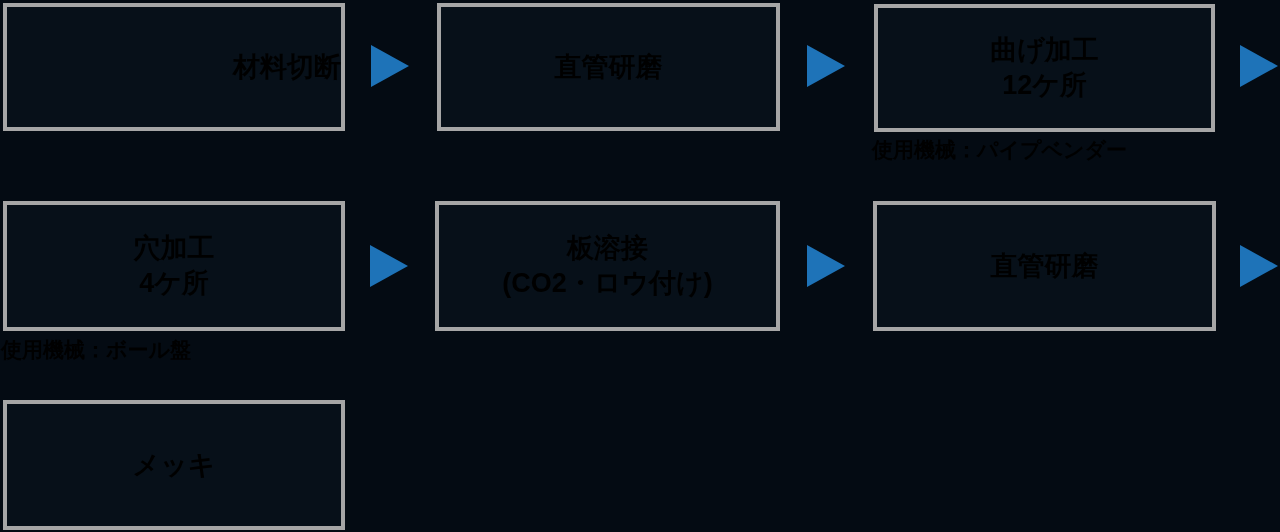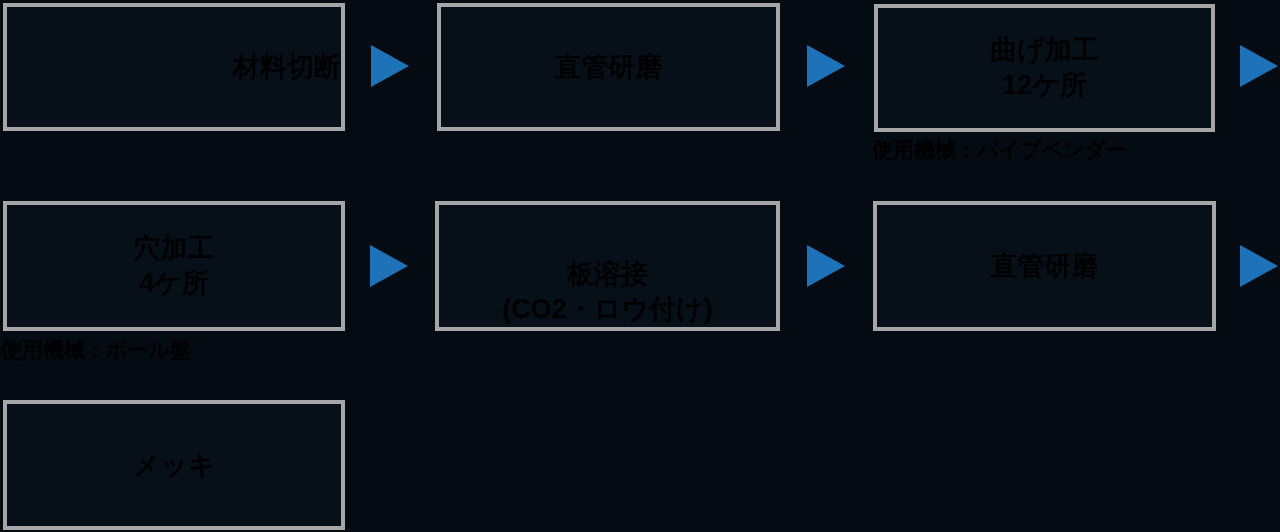--- a/index.html
+++ b/index.html
@@ -50,21 +50,21 @@
   
   .box-r1c1 { left: 3px;   top: 3px;   width: 342px; height: 128px; justify-content: flex-end; }
   .box-r1c2 { left: 437px; top: 3px;   width: 343px; height: 128px; }
   .box-r1c3 { left: 874px; top: 4px;   width: 341px; height: 128px; }
   .arr-r1a1 { left: 371px; top: 45px; }
   .arr-r1a2 { left: 807px; top: 45px; }
   .arr-r1a3 { left: 1240px; top: 45px; }
   .note-r1  { left: 872px; top: 137px; }
   
   .box-r2c1 { left: 3px;   top: 201px; width: 342px; height: 130px; }
-  .box-r2c2 { left: 435px; top: 201px; width: 345px; height: 130px; align-items: flex-end; }
+  .box-r2c2 { left: 435px; top: 201px; width: 345px; height: 130px; }
   .box-r2c3 { left: 873px; top: 201px; width: 343px; height: 130px; }
   .arr-r2a1 { left: 370px; top: 245px; }
   .arr-r2a2 { left: 807px; top: 245px; }
   .arr-r2a3 { left: 1240px; top: 245px; }
   .note-r2  { left: 1px;  top: 337px; }
   
   .box-r3c1 { left: 3px;   top: 400px; width: 342px; height: 130px; }
 </style>
 </head>
 <body>

